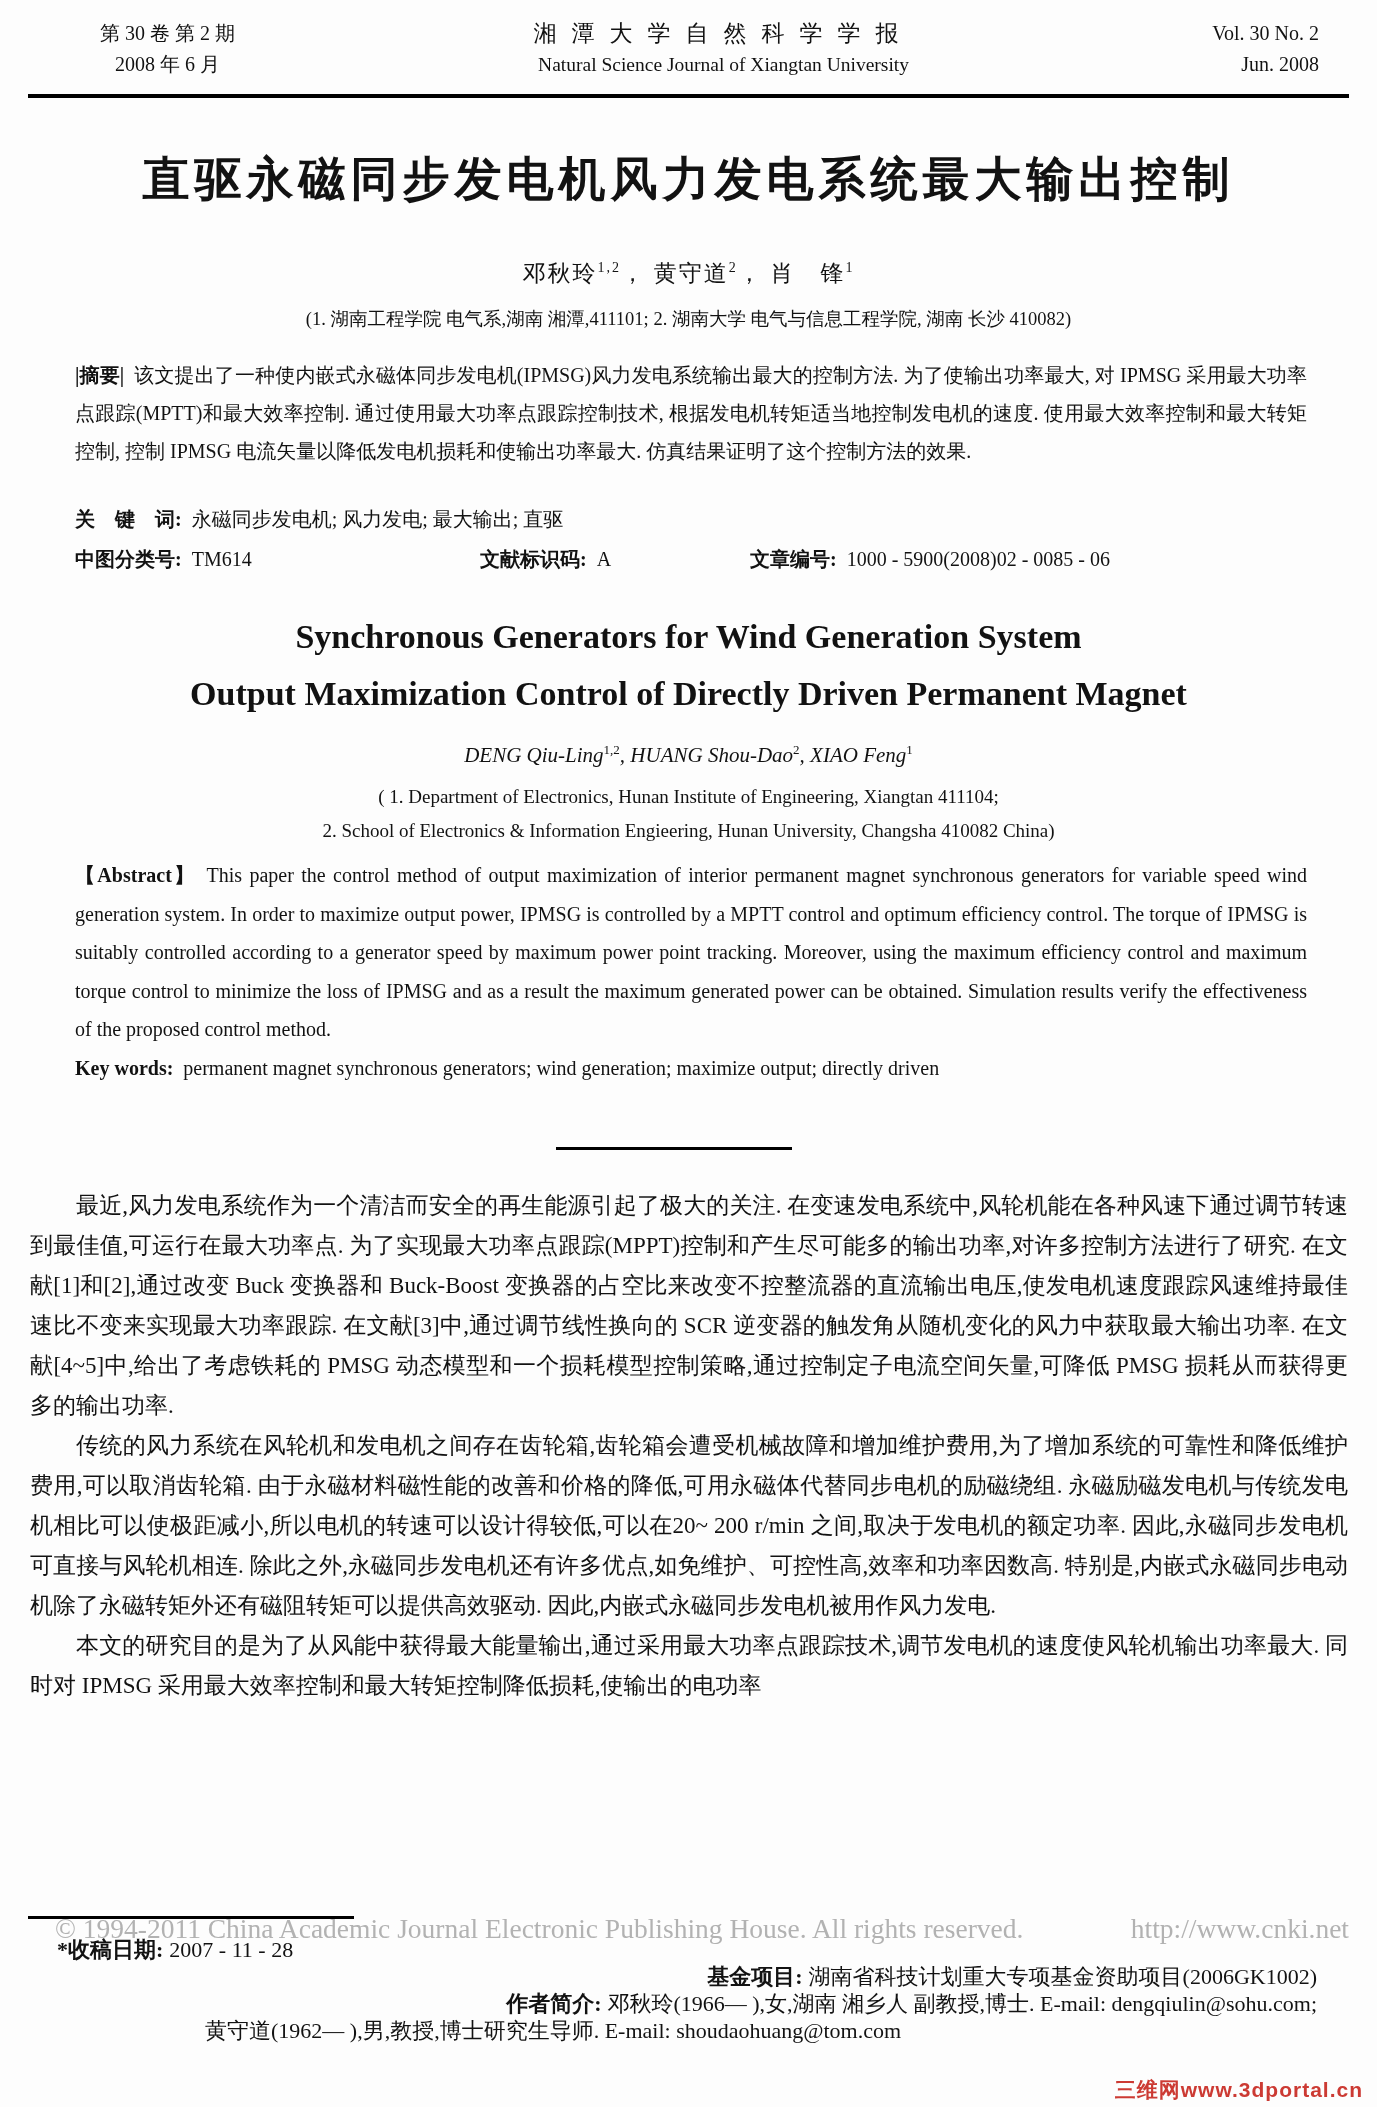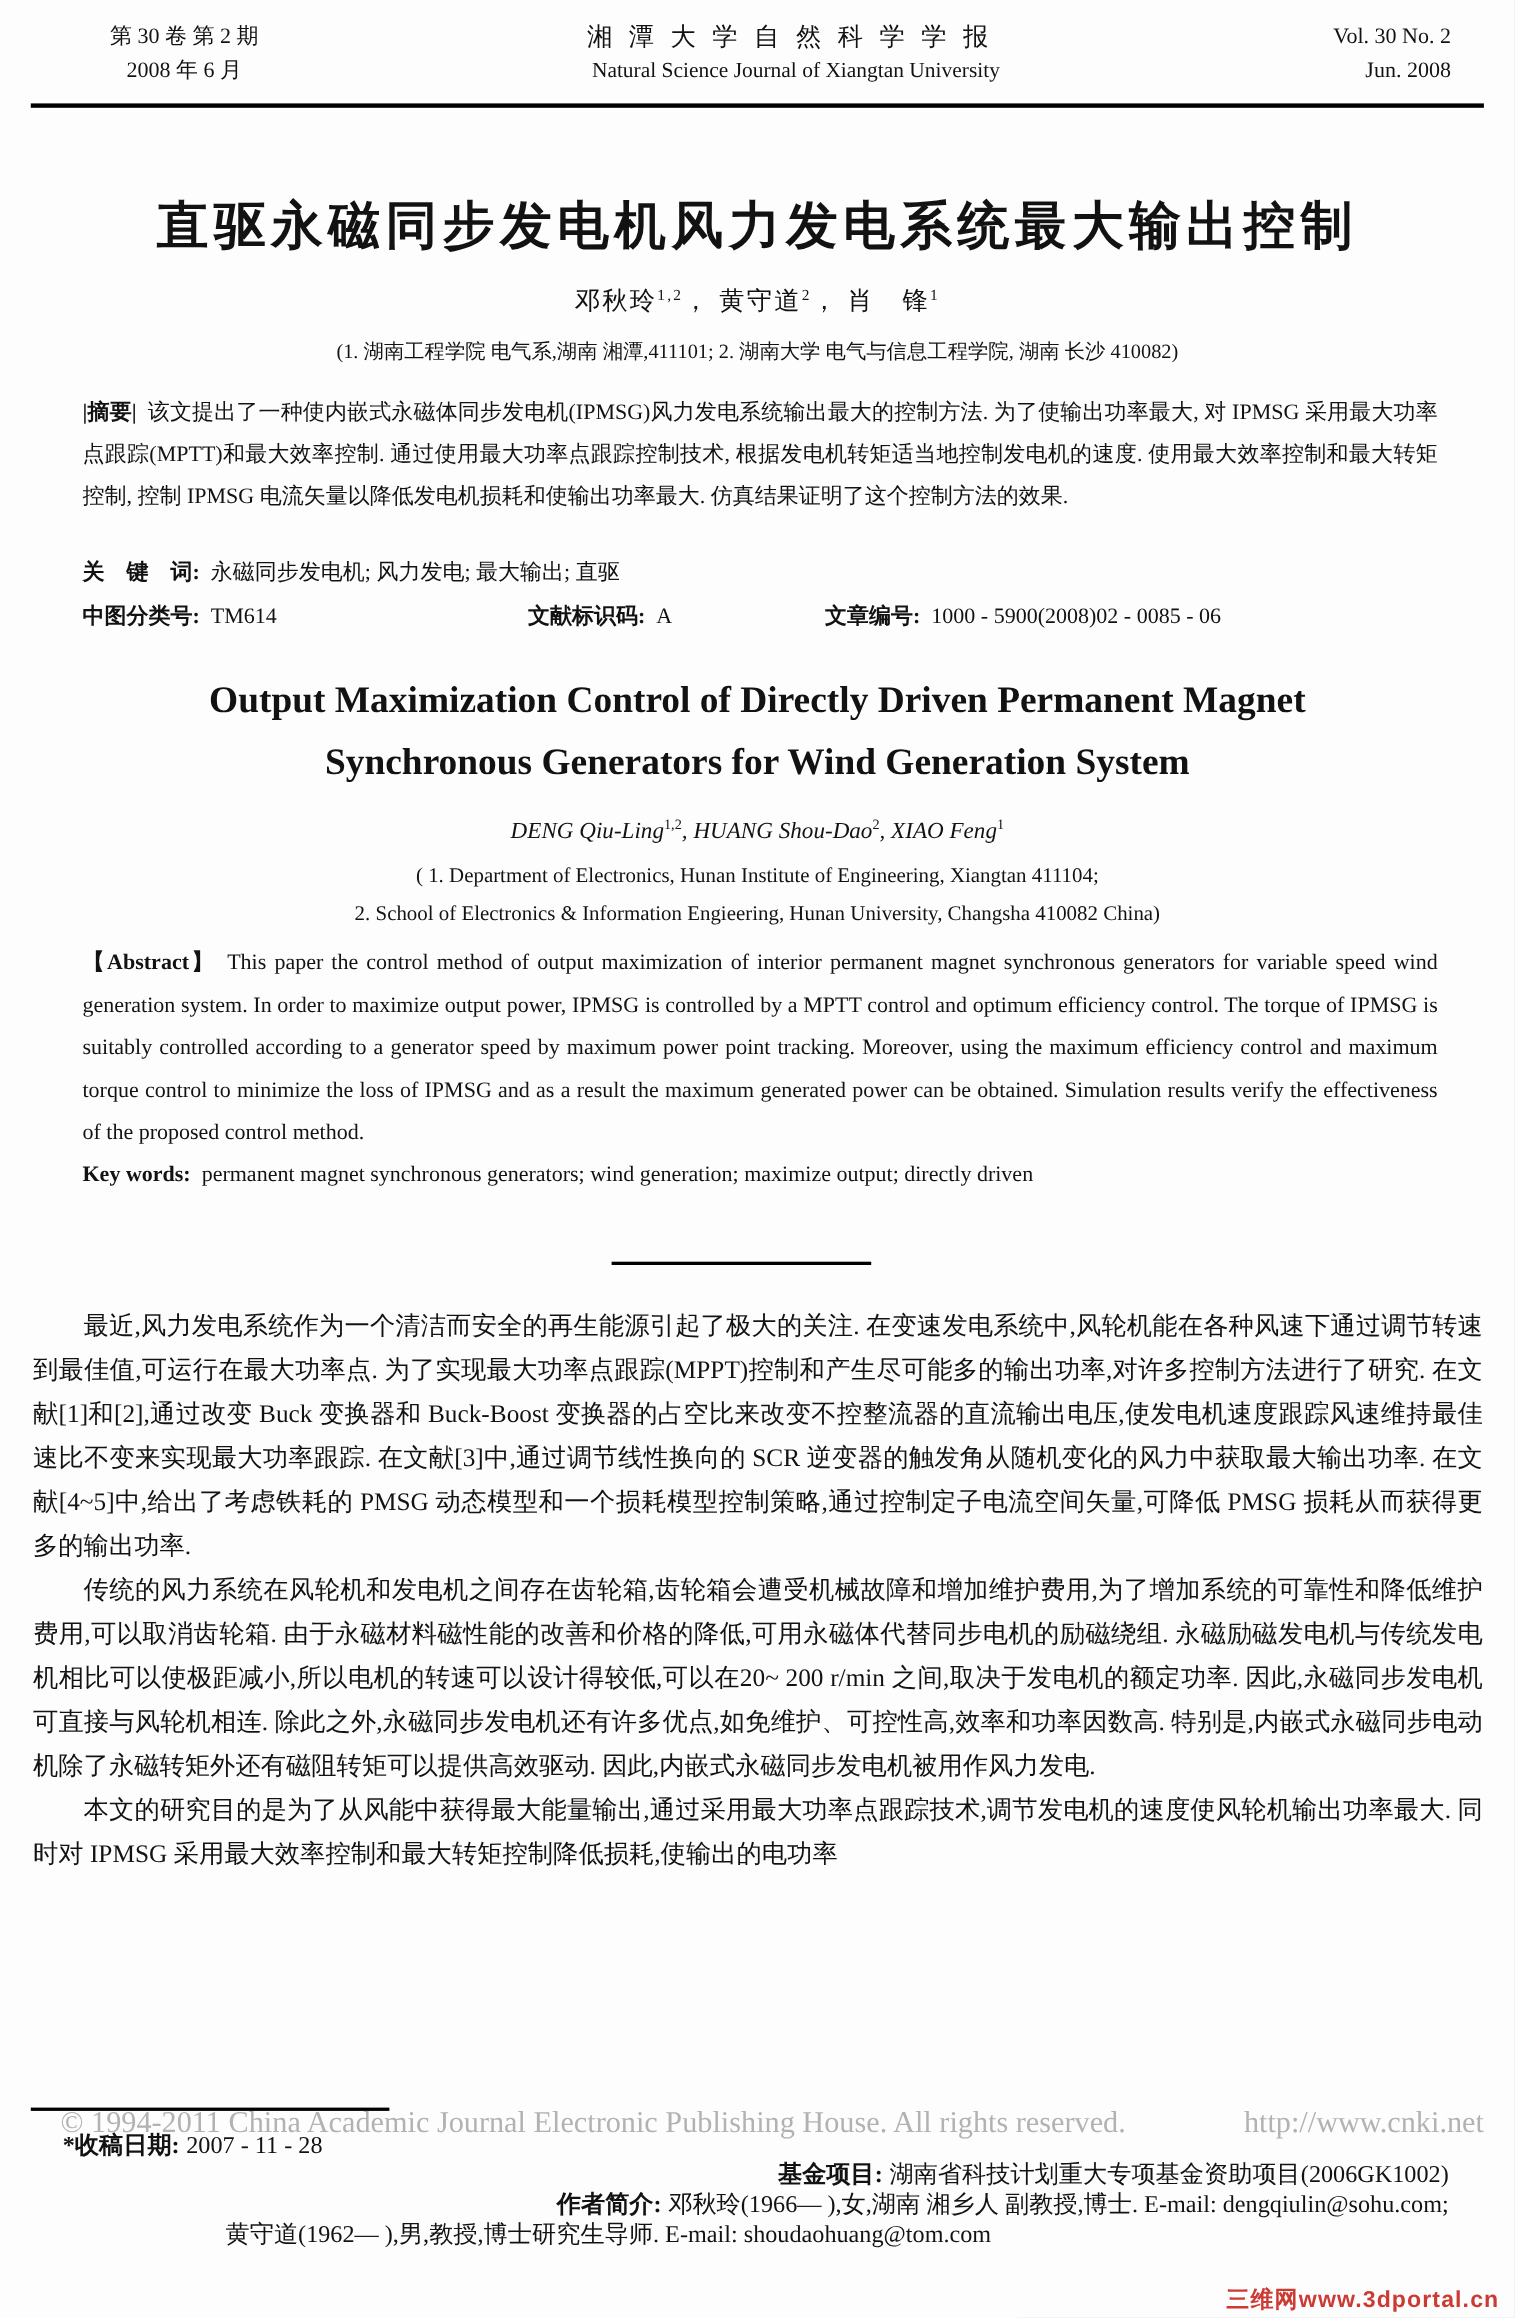--- a/index.html
+++ b/index.html
@@ -22,21 +22,21 @@
   }
   .header-left  { text-align: center; font-size: 20px; line-height: 31px; margin-left: 72px; }
   .header-center{ text-align: center; }
   .header-center .cn { font-size: 23px; letter-spacing: 15px; line-height: 32px; white-space: nowrap; }
   .header-center .en { font-size: 19.5px; line-height: 30px; }
   .header-right { text-align: right; font-size: 20px; line-height: 31px; margin-right: 30px; }
   .header-rule { position: absolute; top: 94px; left: 28px; width: 1321px; height: 4px; background: #000; }
 
   
   .title-cn {
-    position: absolute; top: 174px; left: 0; width: 100%;
+    position: absolute; top: 148px; left: 0; width: 100%;
     text-align: center; font-size: 47px; font-weight: bold; letter-spacing: 5px;
     font-family: "Liberation Sans", "DejaVu Sans", sans-serif;
   }
   .authors-cn { position: absolute; top: 258px; left: 0; width: 100%; text-align: center; font-size: 23px; letter-spacing: 2px; }
   .authors-cn sup { font-size: 14px; }
   .affil-cn { position: absolute; top: 306px; left: 0; width: 100%; text-align: center; font-size: 18.5px; }
 
   
   .abstract-cn {
     position: absolute; top: 356px; left: 75px; width: 1232px;
@@ -138,22 +138,22 @@
     </div>
     <div class="meta-seg2">
       <span class="bold label-gap">文献标识码:</span><span>A</span>
     </div>
     <div class="meta-seg3">
       <span class="bold label-gap">文章编号:</span><span>1000 - 5900(2008)02 - 0085 - 06</span>
     </div>
   </div>
 
   <div class="title-en">
+    <div>Synchronous Generators for Wind Generation System</div>
     <div>Output Maximization Control of Directly Driven Permanent Magnet</div>
-    <div>Synchronous Generators for Wind Generation System</div>
   </div>
 
   <div class="authors-en">
     <span><span>DENG Qiu-Ling</span><sup>1,2</sup><span>,  </span></span>
     <span><span>HUANG Shou-Dao</span><sup>2</sup><span>,   </span></span>
     <span><span>XIAO Feng</span><sup>1</sup><span></span></span>
   </div>
 
   <div class="affil-en1">( 1. Department of Electronics,  Hunan Institute of Engineering, Xiangtan 411104;</div>
   <div class="affil-en2">2. School of Electronics &amp;  Information Engieering,  Hunan University,  Changsha 410082 China)</div>

